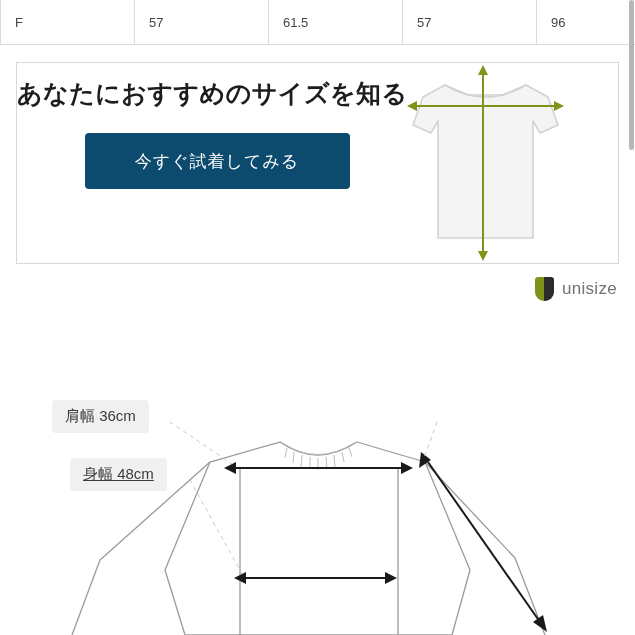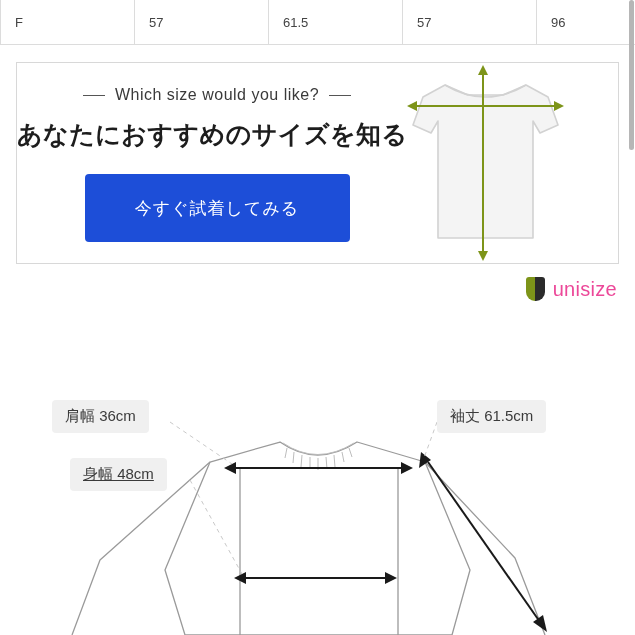--- a/index.html
+++ b/index.html
@@ -78,23 +78,23 @@
     font-size: 25px;
     font-weight: bold;
     color: #1d1d1d;
     letter-spacing: .5px;
     white-space: nowrap;
   }
   .promo-btn {
     display: block;
     margin: 23px auto 0 auto;
     width: 265px;
-    height: 68px;
+    height: 56px;
     line-height: 53px;
-    background: #1d4ed8;
+    background: #0c4a6e;
     color: #ffffff;
     border: none;
     border-radius: 4px;
     font-size: 17px;
     font-family: "Liberation Sans", sans-serif;
     letter-spacing: 1px;
     cursor: pointer;
     text-align: center;
     padding: 0;
   }
@@ -129,22 +129,22 @@
     border-radius: 3px 0 0 9px;
   }
   .unisize-mark .half-r {
     position: absolute;
     right: 0; top: 0;
     width: 9.5px; height: 24px;
     background: #2b2b2b;
     border-radius: 0 3px 9px 0;
   }
   .unisize-text {
-    font-size: 20px;
-    color: #ec4899;
+    font-size: 17px;
+    color: #737373;
     letter-spacing: .3px;
   }
 
   
   .diagram {
     position: absolute;
     left: 0;
     top: 350px;
     width: 635px;
     height: 285px;
@@ -186,23 +186,20 @@
       <td class="c3">57</td>
       <td class="c4">96</td>
 
     </tr>
   </tbody>
 </table>
 
 <div class="promo-wrap">
 
   <div class="promo-left">
-    <div class="promo-sub">
-      <span class="dash"></span><span>Which size would you like?</span><span class="dash"></span>
-    </div>
     <div class="promo-title">あなたにおすすめのサイズを知る</div>
     <button class="promo-btn">今すぐ試着してみる</button>
   </div>
 
   <div class="promo-right">
     <svg width="235" height="200" viewBox="0 0 235 200">
 
       <path d="M62 22 L40 34 L30 62 L48 70 L55 58 L55 175 L150 175 L150 58 L157 70 L175 62 L165 34 L143 22 L120 32 L85 32 Z" fill="#f4f4f4" stroke="#d2d2d2" stroke-width="1.6" stroke-linejoin="round"></path>
       <path d="M62 22 Q102 46 143 22" fill="none" stroke="#d2d2d2" stroke-width="1.6"></path>
 
@@ -274,16 +271,15 @@
 
     <g stroke="#c9c9c9" stroke-width="1" stroke-dasharray="4 4" fill="none">
       <line x1="170" y1="72" x2="232" y2="114"></line>
       <line x1="190" y1="130" x2="242" y2="224"></line>
       <line x1="437" y1="72" x2="424" y2="108"></line>
     </g>
   </svg>
 
   <div class="callout" id="callout-shoulder">肩幅 36cm</div>
   <div class="callout" id="callout-width">身幅 48cm</div>
-  <div class="callout" id="callout-sleeve">袖丈 61.5cm</div>
 </div>
 
 <div class="scrollbar"></div>
 
 </body></html>

